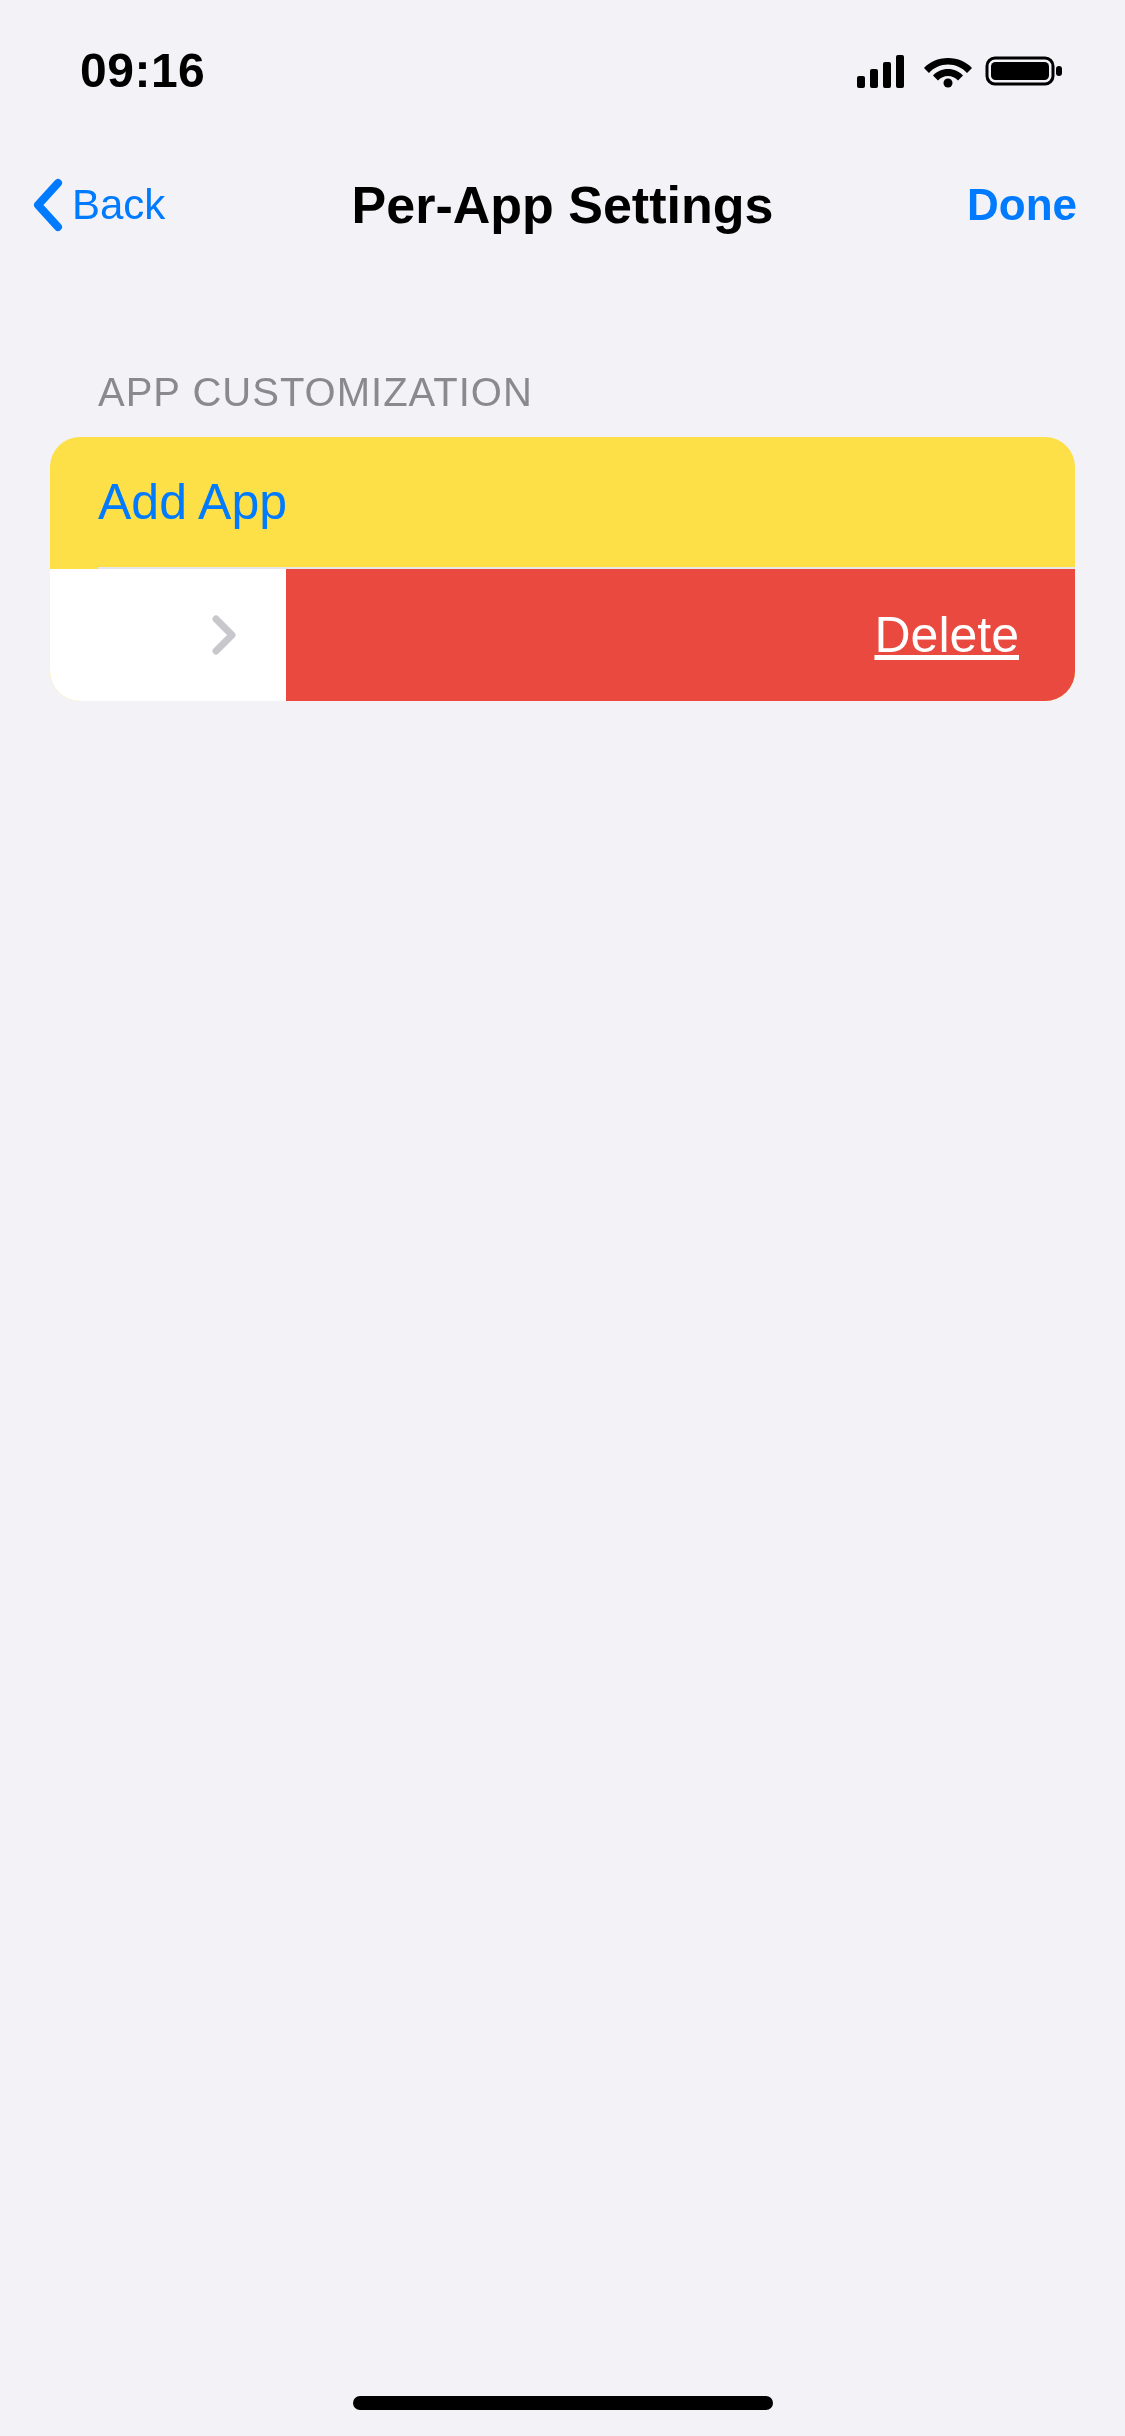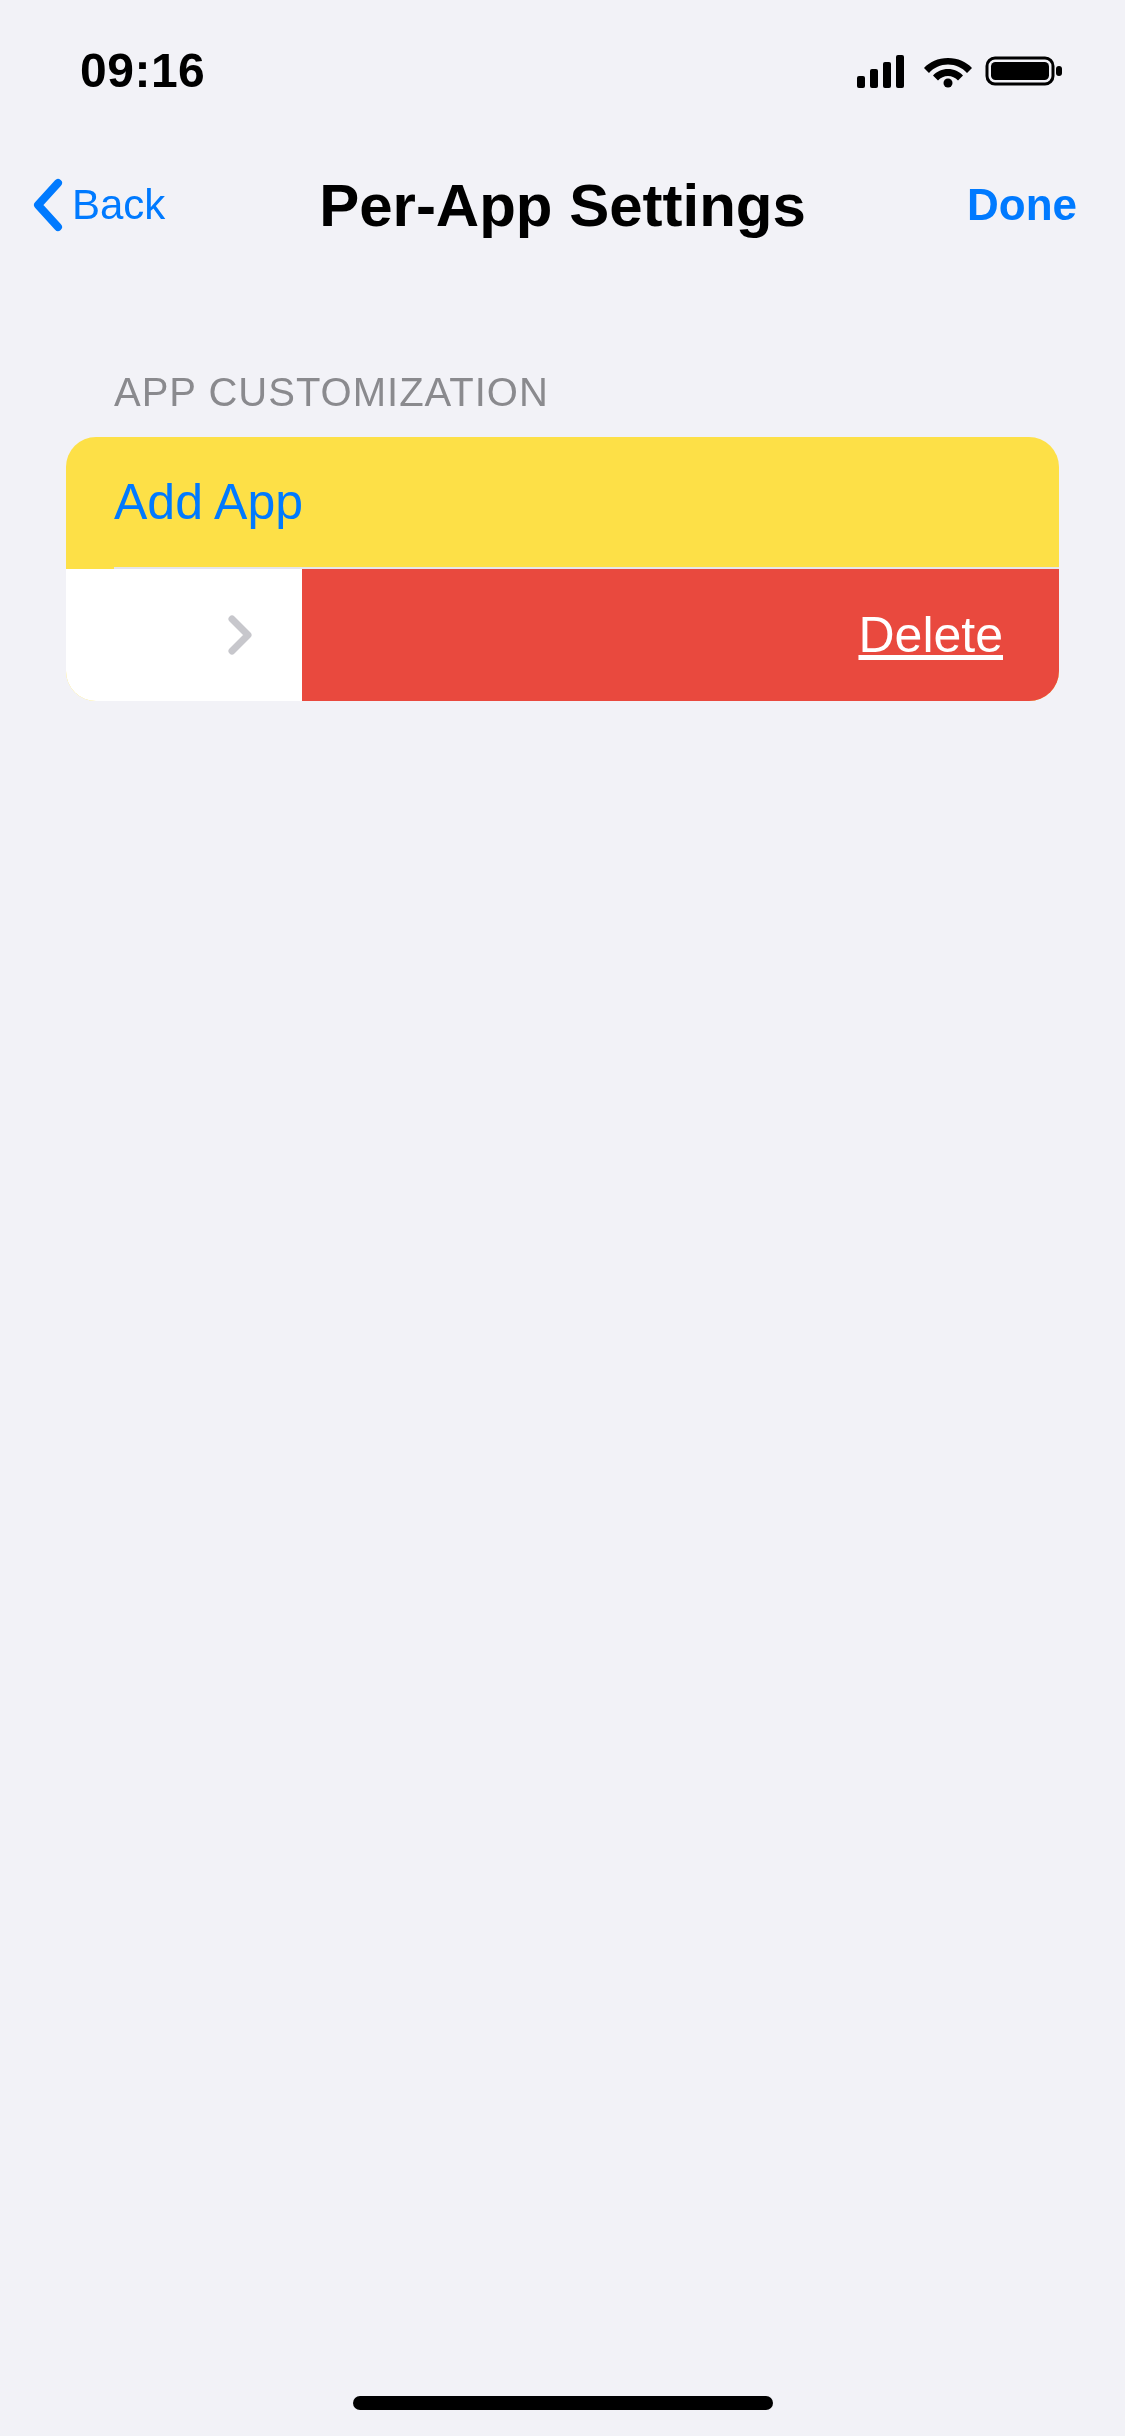--- a/index.html
+++ b/index.html
@@ -53,36 +53,36 @@
     color: #007aff;
     font-size: 42px;
     font-weight: 400;
     cursor: pointer;
   }
   .nav-back svg { display:block; }
   .nav-title {
     position: absolute;
     left: 50%;
     transform: translateX(-50%);
-    font-size: 60px;
+    font-size: 52px;
     font-weight: 600;
     color: #000;
   }
   .nav-done {
     color: #007aff;
     font-size: 44px;
     font-weight: 600;
     cursor: pointer;
     padding-right: 20px;
   }
 
   
   .section {
     margin-top: 100px;
-    padding: 0 66px;
+    padding: 0 50px;
   }
   .section-header {
     font-size: 40px;
     font-weight: 400;
     color: #8a8a8e;
     letter-spacing: 1px;
     padding: 0 48px 22px 48px;
     text-transform: uppercase;
   }
   .group {

